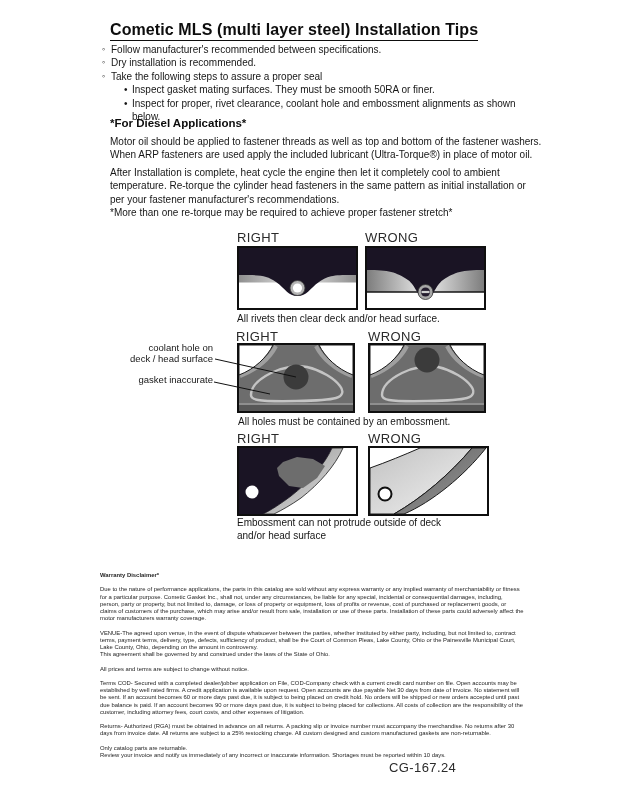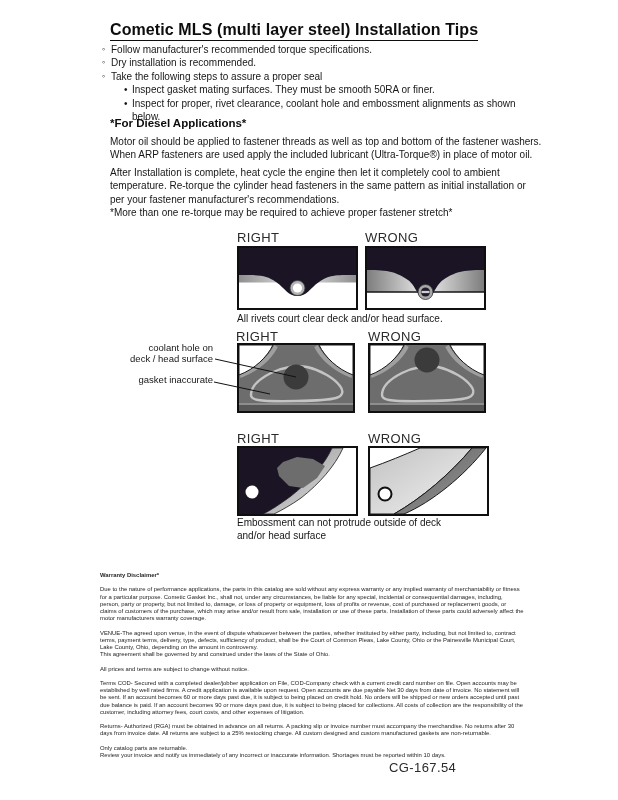--- a/index.html
+++ b/index.html
@@ -31,21 +31,21 @@
 
 <div id="page">
 
   <div class="abs" style="left:110px;top:21px;">
     <span class="title">Cometic MLS (multi layer steel) Installation Tips</span>
   </div>
 
   <div class="abs" style="left:102px;top:43px;width:440px;">
     <div class="bullet-row">
       <span class="marker">◦</span>
-      <span>Follow manufacturer's recommended torque specifications.</span>
+      <span>Follow manufacturer's recommended between specifications.</span>
     </div>
     <div class="bullet-row">
       <span class="marker">◦</span>
       <span>Dry installation is recommended.</span>
     </div>
     <div class="bullet-row">
       <span class="marker">◦</span>
       <span>Take the following steps to assure a proper seal</span>
     </div>
     <div class="bullet-row sub" style="margin-left:22px;">
@@ -98,21 +98,21 @@
       <rect x="0" y="22" width="117" height="22" fill="url(#g2)"></rect>
       <rect x="0" y="44" width="117" height="16" fill="#ffffff"></rect>
       <line x1="0" y1="44" x2="117" y2="44" stroke="#141414" stroke-width="1.4"></line>
       <path d="M0,0 H117 V22 C95,22 88,24 76,32 C68,37.5 66,51 58.5,51 C51,51 49,37.5 41,32 C29,24 22,22 0,22 Z" fill="#1a1424"></path>
       <circle cx="58.5" cy="44" r="7.5" fill="#a8a8a8" stroke="#333333" stroke-width="0.8"></circle>
       <circle cx="58.5" cy="44" r="4.6" fill="#241c2e"></circle>
       <rect x="54.5" y="42.9" width="8" height="2.2" fill="#cfcfcf"></rect>
     </svg>
   </div>
 
-  <div class="abs caption" style="left:237px;top:313px;">All rivets court clear deck and/or head surface.</div>
+  <div class="abs caption" style="left:237px;top:313px;">All rivets then clear deck and/or head surface.</div>
 
   <div class="abs rw-label" style="left:236px;top:329px;width:118px;">RIGHT</div>
   <div class="abs rw-label" style="left:368px;top:329px;width:118px;">WRONG</div>
 
   <div class="abs dbox" style="left:237px;top:343px;">
     <svg width="114" height="66" viewBox="0 0 114 66">
       <rect x="0" y="0" width="114" height="66" fill="#6d6d6d"></rect>
       <path d="M37,1 C31,13 18,25 1,31" fill="none" stroke="#9f9f9f" stroke-width="4"></path>
       <path d="M77,1 C83,13 96,25 113,31" fill="none" stroke="#9f9f9f" stroke-width="4"></path>
       <path d="M0,0 L34,0 C28,12 16,24 0,30 Z" fill="#ffffff" stroke="#1a1a1a" stroke-width="1"></path>
@@ -141,20 +141,21 @@
   <div class="abs ann-label" style="left:99px;top:343px;">
     <div>coolant hole on</div>
     <div>deck / head surface</div>
   </div>
   <div class="abs ann-label" style="left:99px;top:375px;">gasket inaccurate</div>
   <svg class="abs" style="left:100px;top:328px;" width="300" height="90">
     <line x1="115" y1="31" x2="196" y2="49" stroke="#111" stroke-width="1"></line>
     <line x1="114" y1="54" x2="170" y2="66" stroke="#111" stroke-width="1"></line>
   </svg>
 
+  <div class="abs caption" style="left:238px;top:416px;">All holes must be contained by an embossment.</div>
 
   <div class="abs rw-label" style="left:237px;top:431px;">RIGHT</div>
   <div class="abs rw-label" style="left:368px;top:431px;">WRONG</div>
 
   <div class="abs dbox" style="left:237px;top:446px;">
     <svg width="117" height="66" viewBox="0 0 117 66">
       <defs>
         <linearGradient id="g3" x1="0" y1="0" x2="1" y2="1">
           <stop offset="0" stop-color="#8a8a8a"></stop>
             <stop offset="1" stop-color="#e6e6e6"></stop>
@@ -201,15 +202,15 @@
     </div>
     <div class="blk">All prices and terms are subject to change without notice.</div>
     <div class="blk">Terms COD- Secured with a completed dealer/jobber application on File, COD-Company check with a current credit card number on file.  Open accounts may be established by well rated firms.  A credit application is available upon request.  Open accounts are due payable Net 30 days from date of invoice.  No statement will be sent.  If an account becomes 60 or more days past due, it is subject to being placed on credit hold.  No orders will be shipped or new orders accepted until past due balance is paid.  If an account becomes 90 or more days past due, it is subject to being placed for collections.  All costs of collection are the responsibility of the customer, including attorney fees, court costs, and other expenses of litigation.</div>
     <div class="blk">Returns- Authorized (RGA) must be obtained in advance on all returns.  A packing slip or invoice number must accompany the merchandise.  No returns after 30 days from invoice date.  All returns are subject to a 25% restocking charge.  All custom designed and custom manufactured gaskets are non-returnable.</div>
     <div class="blk">
       <div>Only catalog parts are returnable.</div>
       <div>Review your invoice and notify us immediately of any incorrect or inaccurate information.  Shortages must be reported within 10 days.</div>
     </div>
   </div>
 
-  <div class="abs footer-code" style="left:389px;top:760px;">CG-167.54</div>
+  <div class="abs footer-code" style="left:389px;top:760px;">CG-167.24</div>
 
 </div>
 
 </body></html>

